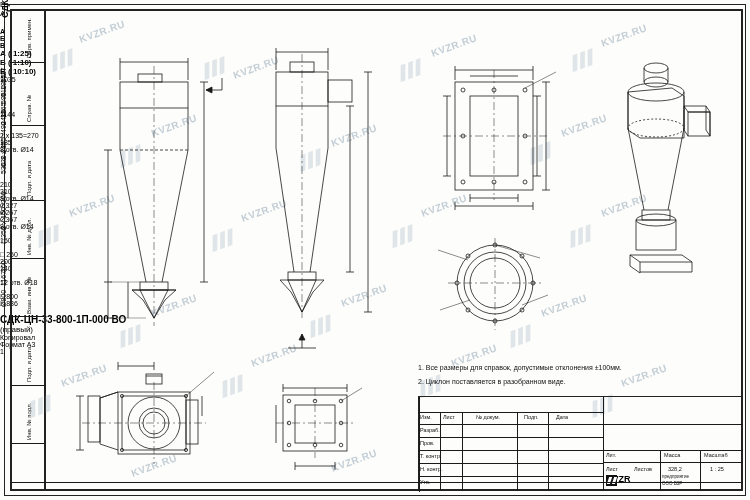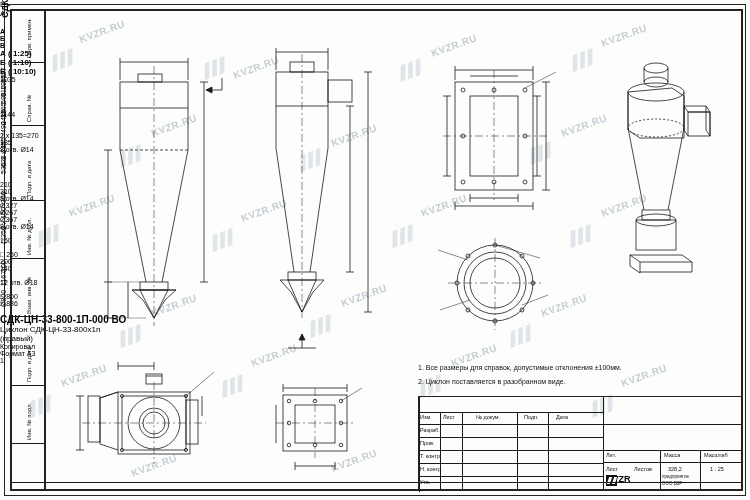--- a/index.html
+++ b/index.html
@@ -428,21 +428,20 @@
 
   <div class="ln" style="left:603px;top:424px;width:140px;height:1px;"></div>
   <div class="ln" style="left:603px;top:450px;width:140px;height:1px;"></div>
   <div class="ln" style="left:603px;top:462px;width:140px;height:1px;"></div>
   <div class="ln" style="left:660px;top:450px;width:1px;height:12px;"></div>
   <div class="ln" style="left:700px;top:450px;width:1px;height:12px;"></div>
   <div class="ln" style="left:660px;top:462px;width:1px;height:29px;"></div>
   <div class="ln" style="left:700px;top:462px;width:1px;height:29px;"></div>
 
   <div class="t10 bold" style="left:617px;top:404px;">СДК-ЦН-33-800-1П-000 ВО</div>
-  <div class="t8" style="left:612px;top:430px;">Циклон СДК-ЦН-33-800х1п</div>
   <div class="t8" style="left:628px;top:440px;">(правый)</div>
 
   <div class="cell" style="left:606px;top:452px;">Лит.</div>
   <div class="cell" style="left:664px;top:452px;">Масса</div>
   <div class="cell" style="left:704px;top:452px;">Масштаб</div>
   <div class="cell" style="left:668px;top:466px;">328,2</div>
   <div class="cell" style="left:710px;top:466px;">1 : 25</div>
   <div class="cell" style="left:606px;top:466px;">Лист</div>
   <div class="cell" style="left:634px;top:466px;">Листов</div>
 

